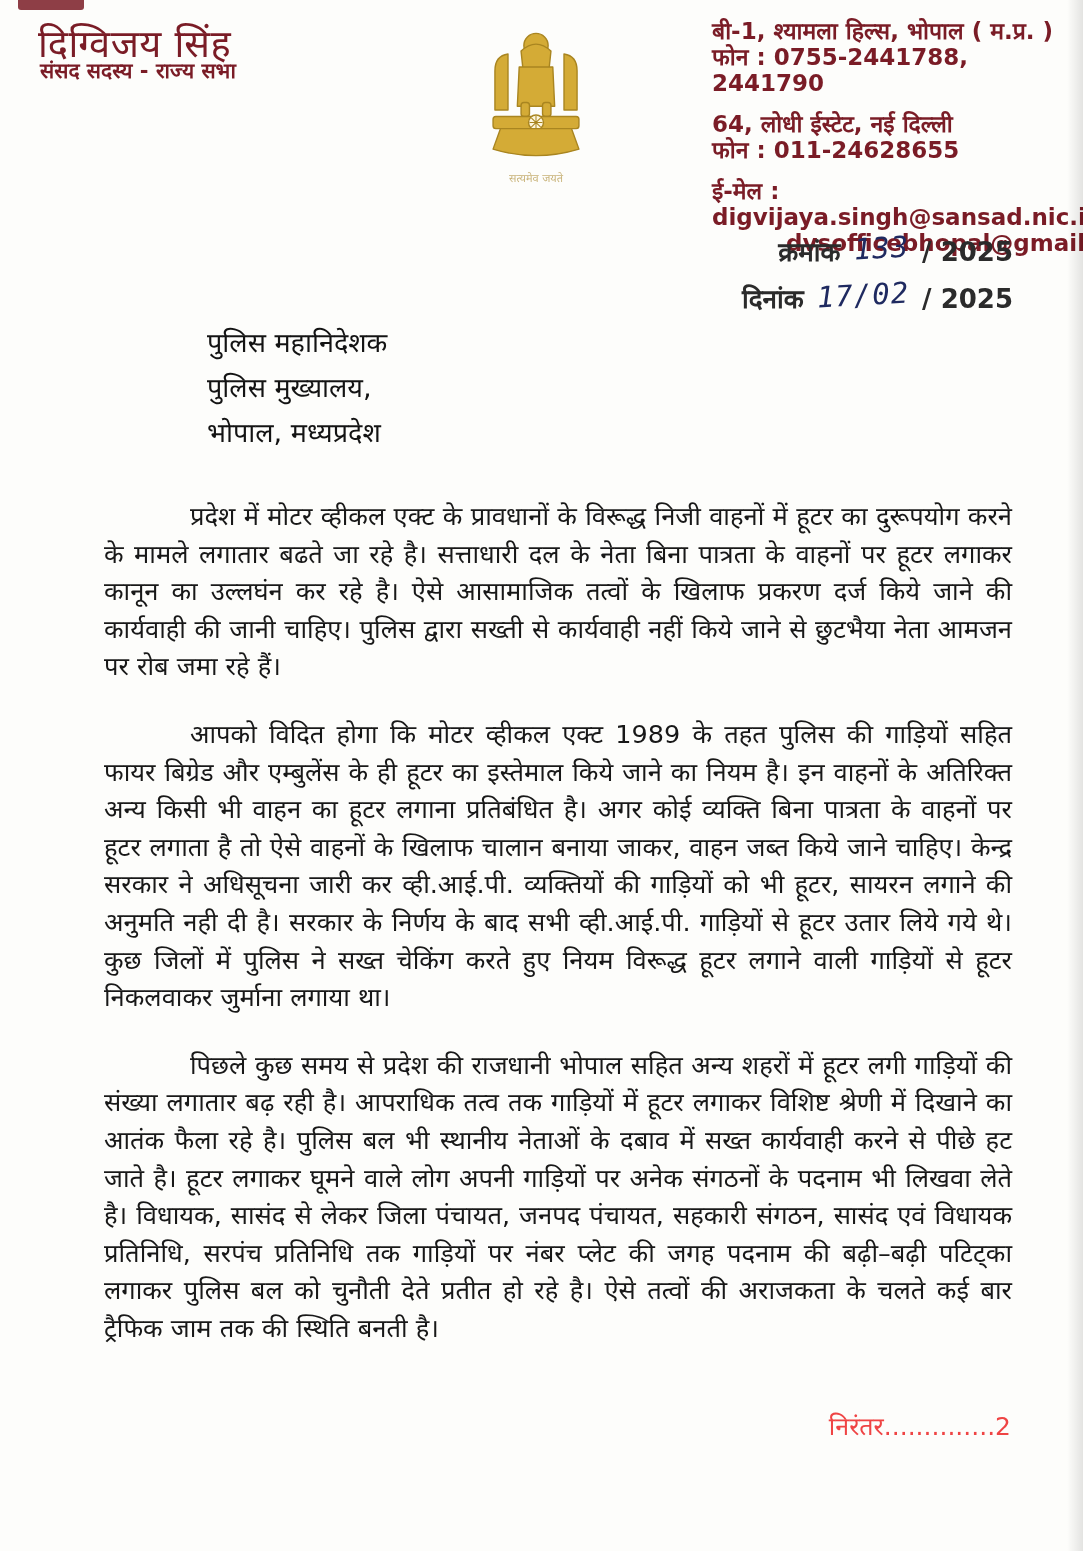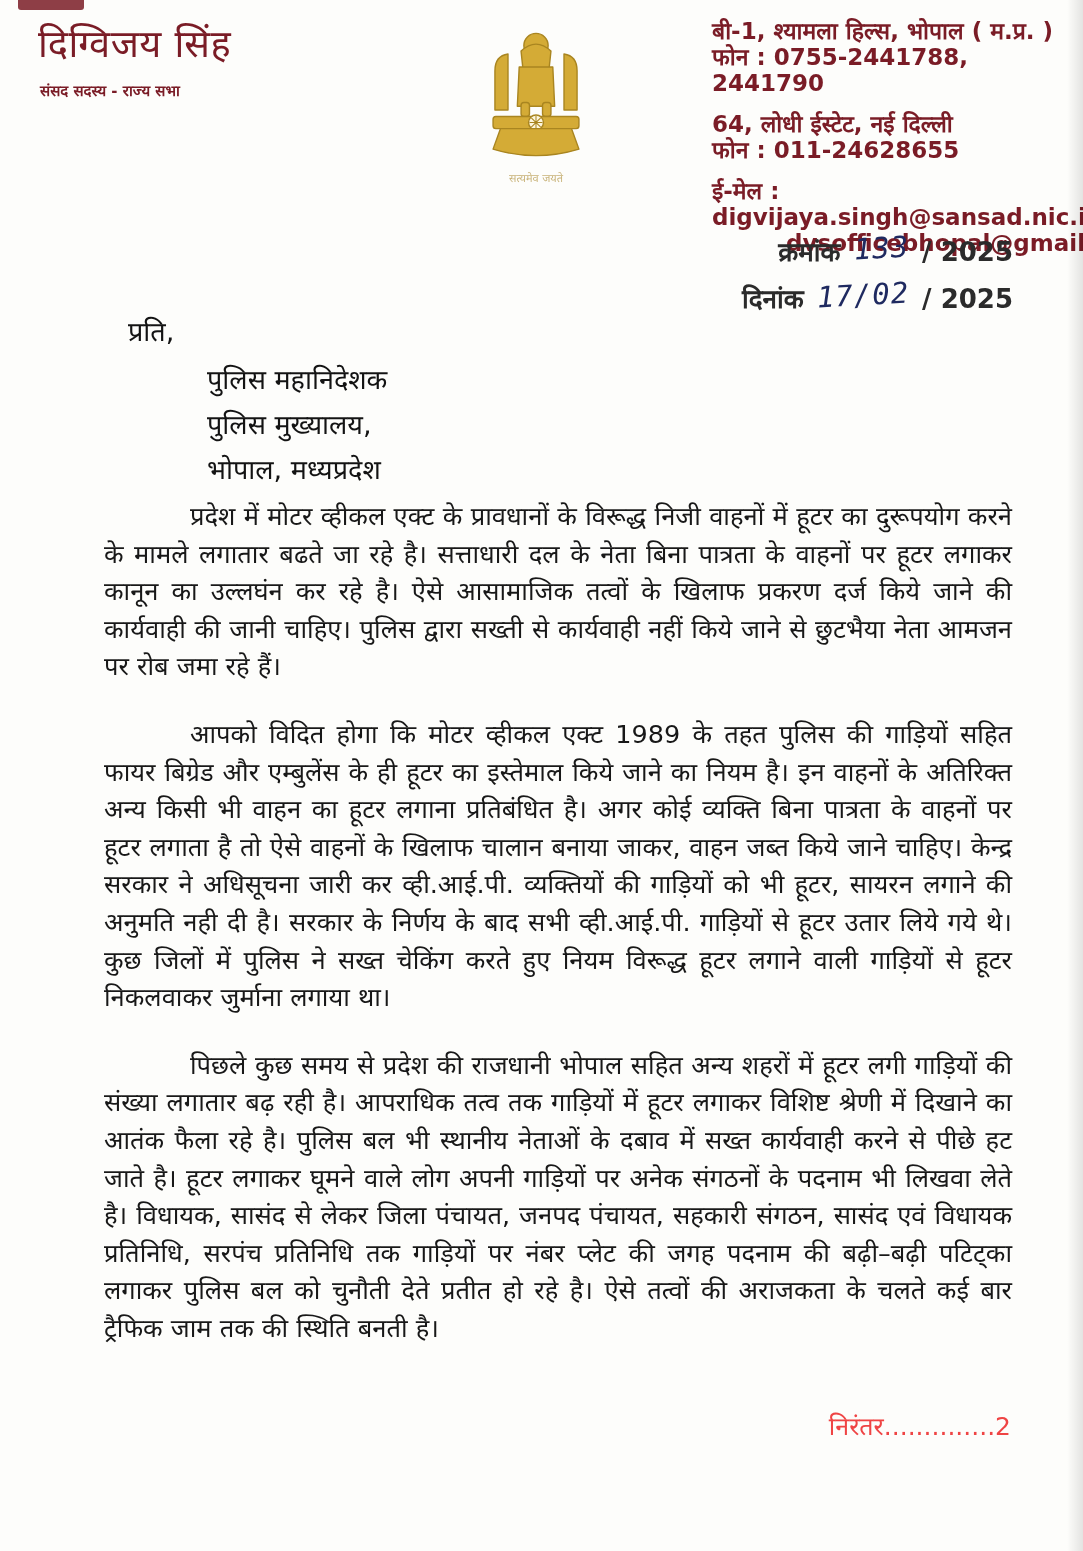--- a/index.html
+++ b/index.html
@@ -21,22 +21,22 @@
   .scan-artifact {
     position:absolute; left:18px; top:0; width:66px; height:10px;
     background:#7a1c26; opacity:.85; border-radius:0 0 3px 3px;
   }
   
   .sender-name {
     position:absolute; left:38px; top:16px;
     font-size:38px; font-weight:normal; color:#7a1c26; letter-spacing:.5px;
   }
   .sender-designation {
-    position:absolute; left:40px; top:80px;
-    font-size:15px; font-weight:bold; color:#7a1c26;
+    position:absolute; left:40px; top:56px;
+    font-size:21px; font-weight:bold; color:#7a1c26;
   }
   .emblem-wrap { position:absolute; left:474px; top:20px; width:124px; text-align:center; }
   .emblem-caption { font-size:11px; color:#b79a4d; opacity:.75; margin-top:-4px; }
   .contact-block {
     position:absolute; left:712px; top:18px; width:350px;
     font-size:23px; font-weight:bold; color:#7a1c26; line-height:26px;
   }
   .contact-group { margin-bottom:15px; }
   .email-line2 { padding-left:74px; }
   
@@ -120,21 +120,20 @@
       <span>/ 2025</span>
     </div>
     <div>
       <span>दिनांक</span>
       <span class="handwritten">17/02</span>
       <span>/ 2025</span>
     </div>
   </div>
 
   <div class="recipient-block">
-    <div>प्रति,</div>
     <div class="recipient-lines">
       <div>पुलिस महानिदेशक</div>
       <div>पुलिस मुख्यालय,</div>
       <div>भोपाल, मध्यप्रदेश</div>
     </div>
   </div>
 
   <div class="letter-body">
     <p>प्रदेश में मोटर व्हीकल एक्ट के प्रावधानों के विरूद्ध निजी वाहनों में हूटर का दुरूपयोग करने के मामले लगातार बढते जा रहे है। सत्ताधारी दल के नेता बिना पात्रता के वाहनों पर हूटर लगाकर कानून का उल्लघंन कर रहे है। ऐसे आसामाजिक तत्वों के खिलाफ प्रकरण दर्ज किये जाने की कार्यवाही की जानी चाहिए। पुलिस द्वारा सख्ती से कार्यवाही नहीं किये जाने से छुटभैया नेता आमजन पर रोब जमा रहे हैं।</p>
     <p>आपको विदित होगा कि मोटर व्हीकल एक्ट 1989 के तहत पुलिस की गाड़ियों सहित फायर बिग्रेड और एम्बुलेंस के ही हूटर का इस्तेमाल किये जाने का नियम है। इन वाहनों के अतिरिक्त अन्य किसी भी वाहन का हूटर लगाना प्रतिबंधित है। अगर कोई व्यक्ति बिना पात्रता के वाहनों पर हूटर लगाता है तो ऐसे वाहनों के खिलाफ चालान बनाया जाकर, वाहन जब्त किये जाने चाहिए। केन्द्र सरकार ने अधिसूचना जारी कर व्ही.आई.पी. व्यक्तियों की गाड़ियों को भी हूटर, सायरन लगाने की अनुमति नही दी है। सरकार के निर्णय के बाद सभी व्ही.आई.पी. गाड़ियों से हूटर उतार लिये गये थे। कुछ जिलों में पुलिस ने सख्त चेकिंग करते हुए नियम विरूद्ध हूटर लगाने वाली गाड़ियों से हूटर निकलवाकर जुर्माना लगाया था।</p>

